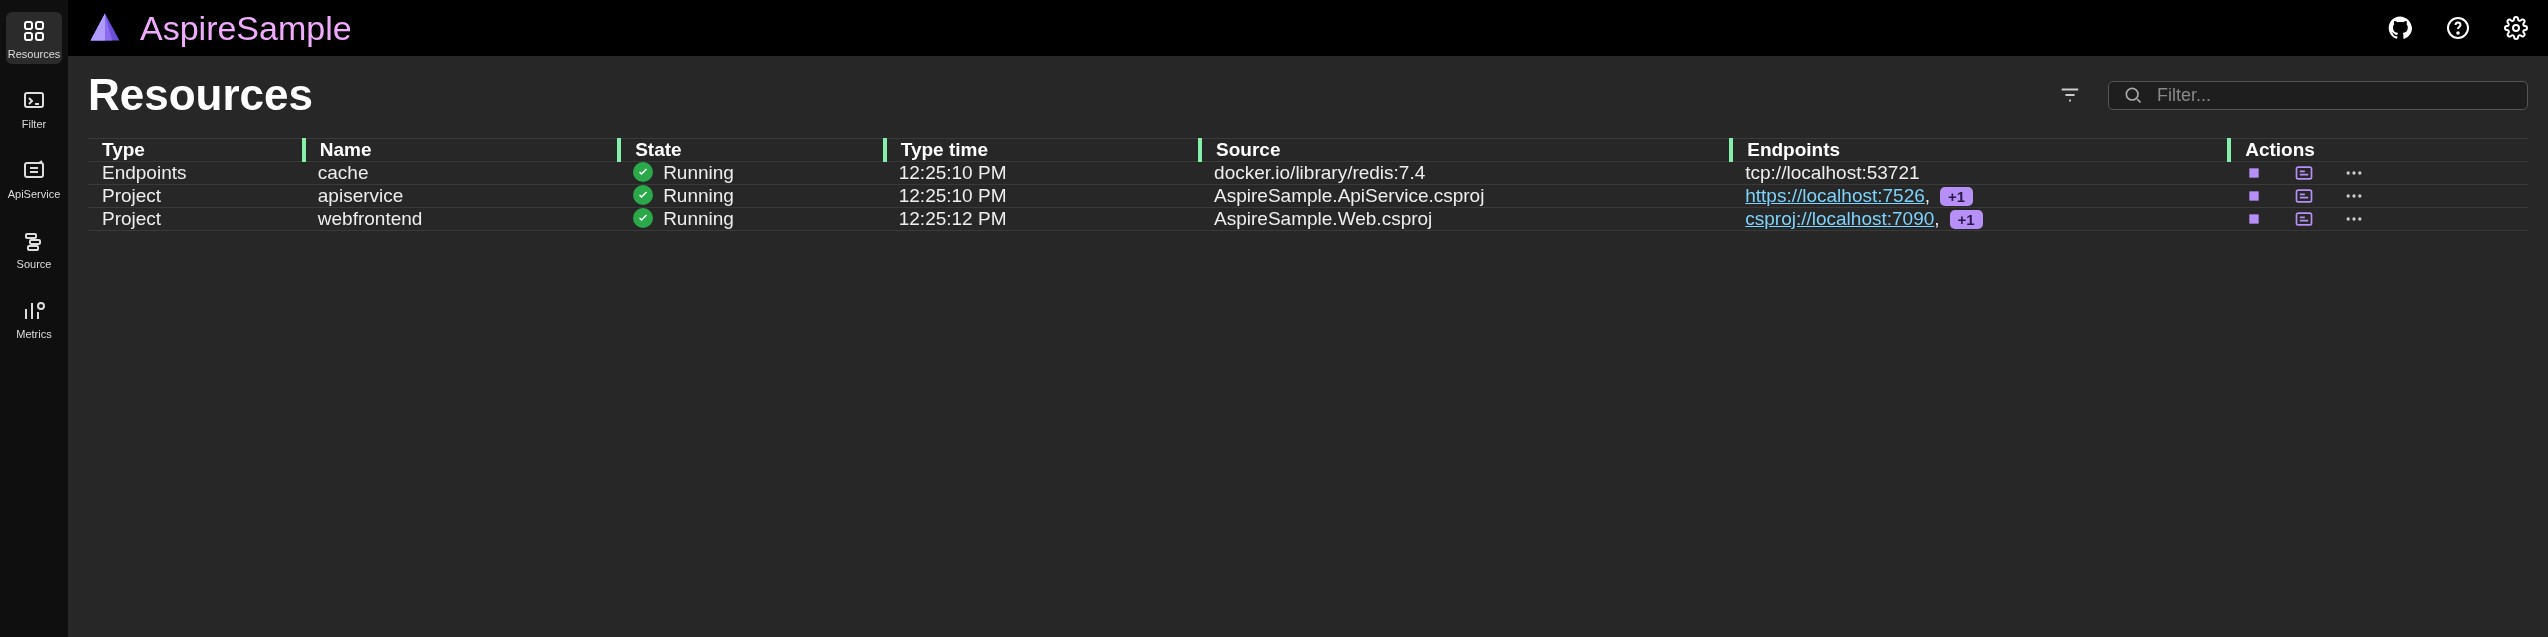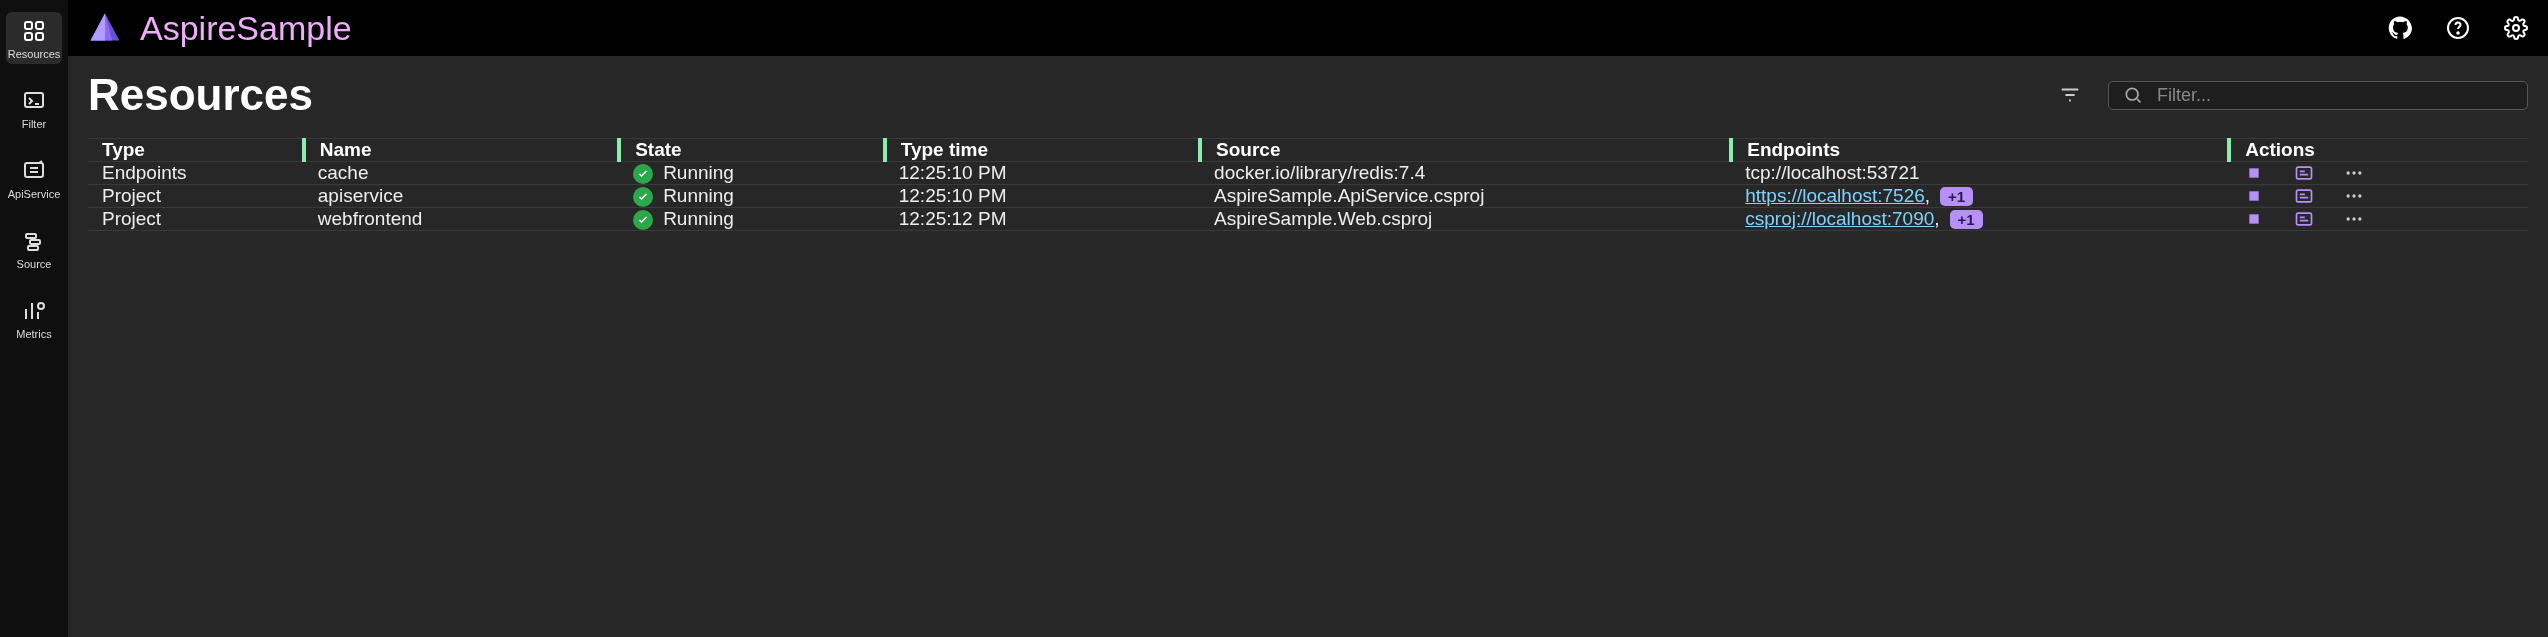--- a/index.html
+++ b/index.html
@@ -77,21 +77,21 @@
       border-bottom: 1px solid #3a3a3a;
     }
     .tbl thead th {
       border-top: 1px solid #3a3a3a;
       border-left: 4px solid #86efac;
       color:#fff; font-weight:700;
     }
     .tbl thead th:first-child { border-left:none; }
     .tbl tbody td { color:#eee; }
 
-    .state-cell { display:flex; align-items:flex-end; gap:10px; }
+    .state-cell { display:flex; align-items:flex-start; gap:10px; }
     .badge-green {
       width:20px; height:20px; border-radius:50%; background:#2aa84a;
       display:flex; align-items:center; justify-content:center;
     }
     .badge-green svg { width:12px; height:12px; }
 
     .endpoint a { color:#7dd3fc; text-decoration: underline; }
     .plus-badge {
       display:inline-block; margin-left:10px; background:#b690f7; color:#2a1a4a;
       font-size:15px; font-weight:600; border-radius:5px; padding:1px 8px;

